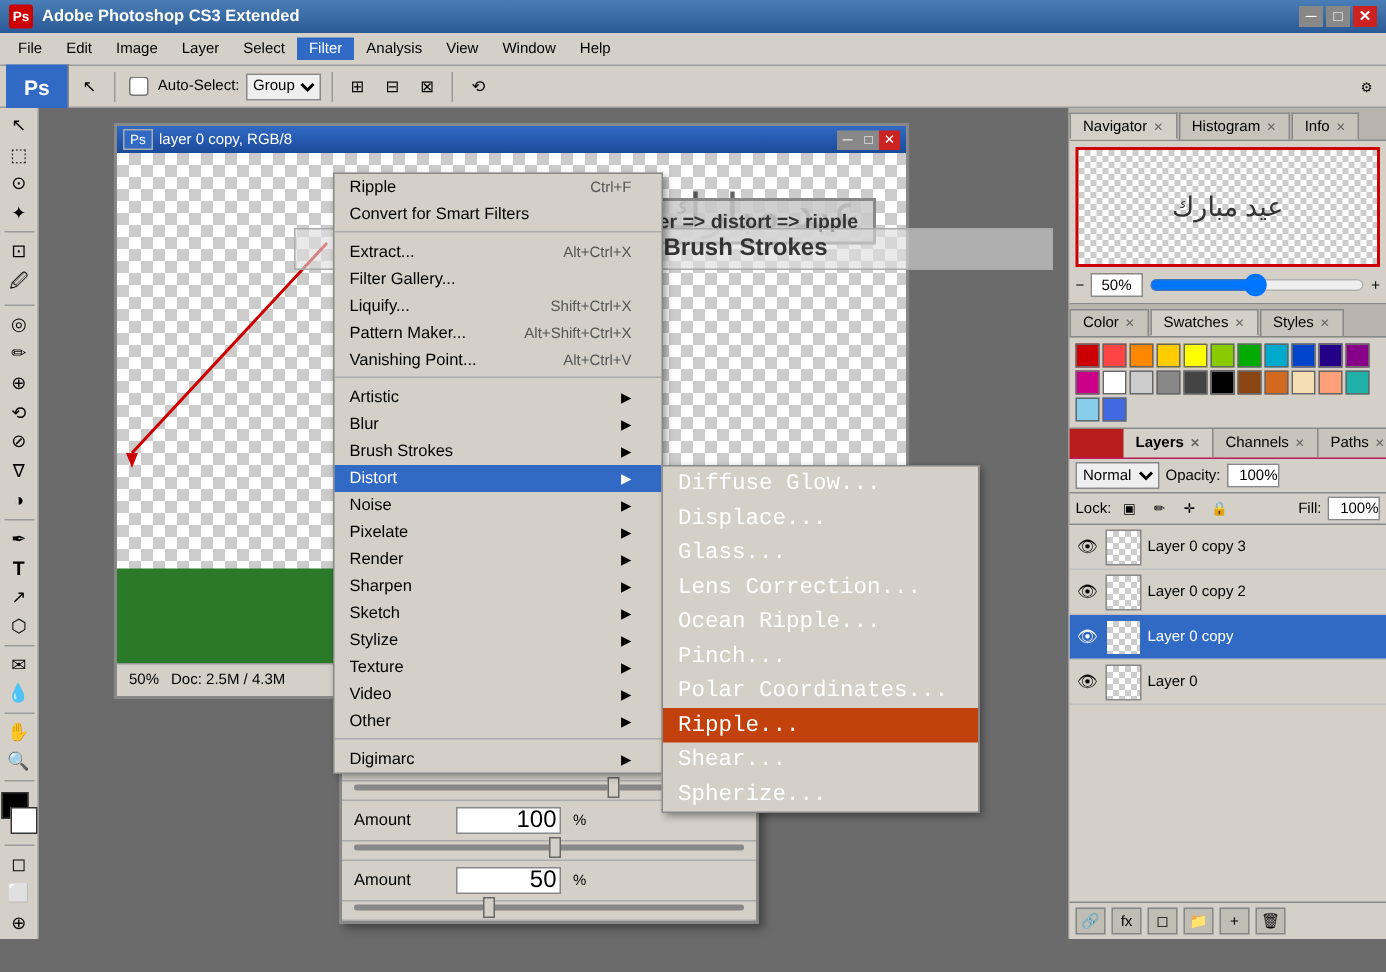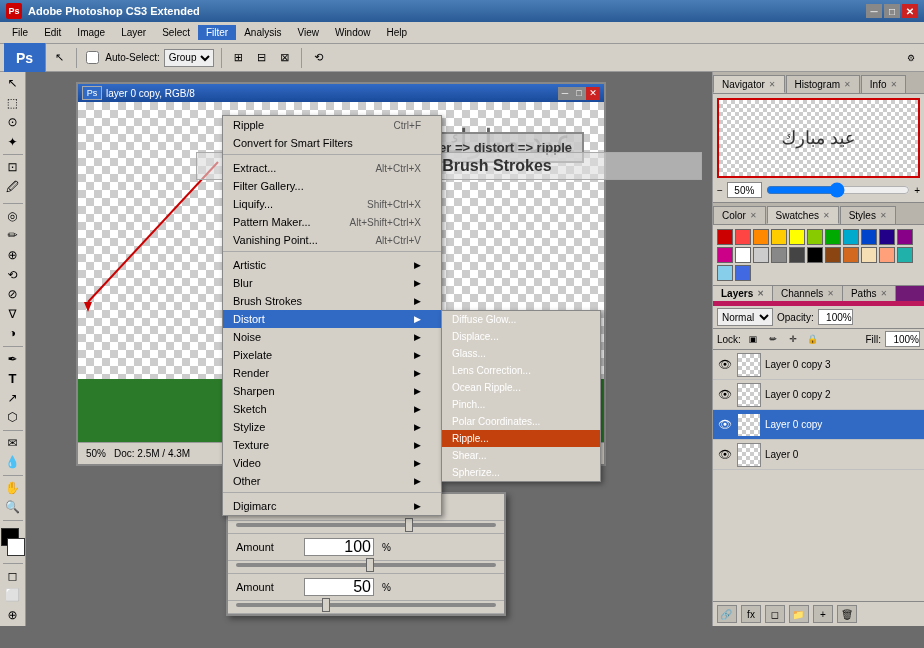--- a/index.html
+++ b/index.html
@@ -253,23 +253,24 @@
       gap: 2px;
     }
     .swatch {
       width: 16px;
       height: 16px;
       border: 1px solid #666;
       cursor: pointer;
     }
     .layers-tabs {
       display: flex;
-      background: #701a75;
+      background: #b91c1c;
       height: 20px;
-      border-bottom: 5px solid #be185d;
+      border-bottom: 1px solid #be185d;
+      padding-left: 36px;
     }
     .layers-tab {
       padding: 2px 8px;
       font-size: 10px;
       cursor: pointer;
       display: flex;
       align-items: center;
       background: #c8c4bc;
       border-right: 1px solid #888;
     }
@@ -370,26 +371,27 @@
       left: 100%;
       top: 0;
       background: #d4d0c8;
       border: 1px solid #888;
       box-shadow: 2px 2px 5px rgba(0,0,0,0.4);
       min-width: 160px;
       z-index: 101;
     }
     .submenu-item {
       padding: 3px 20px 3px 10px;
-      font-size: 10px;
+      font-size: 15px;
       cursor: pointer;
       display: flex;
       align-items: flex-end;
       justify-content: space-between;
       white-space: nowrap;
+      font-family: Liberation Mono, monospace;
     }
     .submenu-item.highlighted { background: #c2410c; color: white; }
 
     
     .distort-item-container {
       position: relative;
     }
 
     
     .ripple-dialog {

